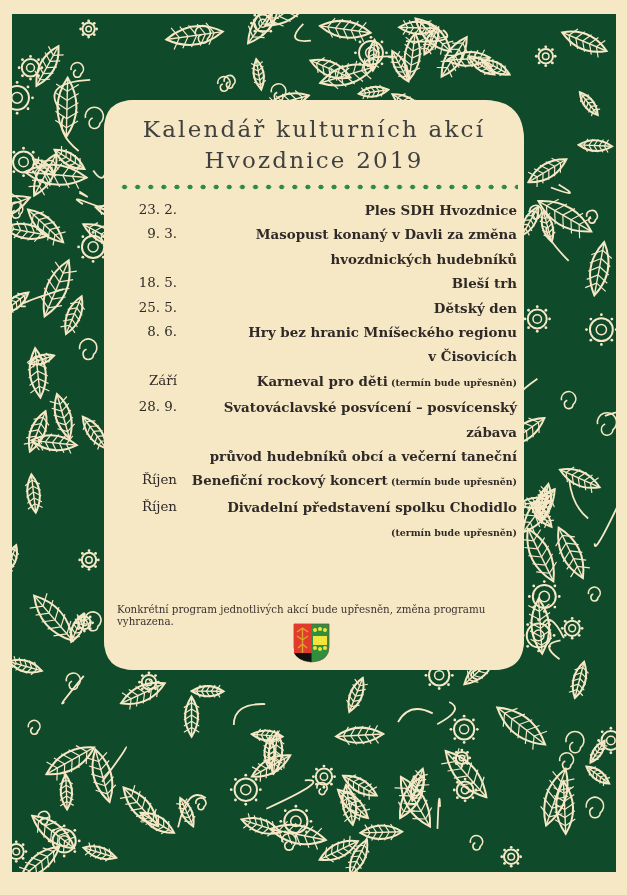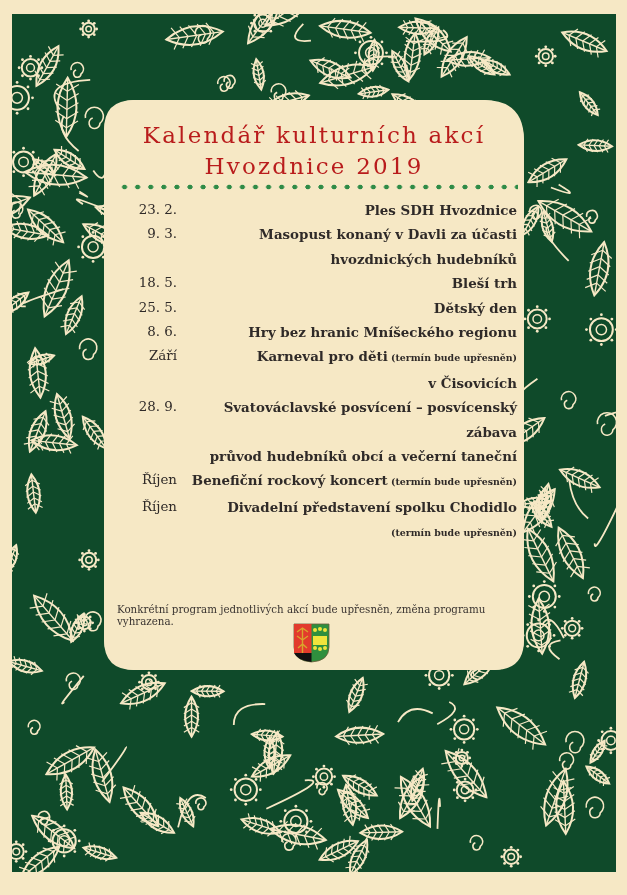--- a/index.html
+++ b/index.html
@@ -1,19 +1,19 @@
 <!DOCTYPE html>
 <html><head>
 <meta charset="utf-8">
 <style>
   html, body { margin:0; padding:0; }
   body { width:627px; height:895px; background:#f6e8c5; position:relative; overflow:hidden; font-family:"DejaVu Serif", serif; }
   #frame { position:absolute; left:0; top:0; width:627px; height:895px; }
   .panel { position:absolute; left:104px; top:100px; width:420px; height:570px; background:#f6e8c5; border-radius:30px 40px 30px 30px; }
-  .title { position:absolute; left:104px; top:120px; width:420px; text-align:center; color:#b91c1c; font-family:"DejaVu Serif", serif; font-size:23px; letter-spacing:2.2px; line-height:31px; }
+  .title { position:absolute; left:104px; top:114px; width:420px; text-align:center; color:#404040; font-family:"DejaVu Serif", serif; font-size:23px; letter-spacing:2.2px; line-height:31px; }
   .dots { position:absolute; left:118px; top:184px; width:400px; height:6px; background-image:radial-gradient(circle, #2e8b47 2.3px, transparent 2.6px); background-size:13.1px 6px; background-repeat:repeat-x; }
   .events { position:absolute; left:117px; top:198px; width:400px; color:#2f2a28; font-family:"DejaVu Serif", serif; font-size:13.4px;text-align:right; }
   .row { display:flex; line-height:24.4px; }
   .date { width:60px; flex:none; }
   .desc { flex:1;font-weight:bold; }
   .note { font-size:9.4px; }
   .footnote { position:absolute; left:117px; top:603px; width:390px; color:#3a3431; font-size:10.3px; line-height:12px; font-family:"DejaVu Serif", serif; }
   .crest { position:absolute; left:293px; top:623px; width:37px; height:40px; }
 </style>
 </head>
@@ -1309,45 +1309,45 @@
 
 <div class="dots"></div>
 
 <div class="events" id="events">
     <div class="row">
       <span class="date">23. 2.</span>
       <span class="desc">Ples SDH Hvozdnice</span>
     </div>
     <div class="row">
       <span class="date">9. 3.</span>
-      <span class="desc">Masopust konaný v Davli za účasti</span>
+      <span class="desc">Masopust konaný v Davli za změna</span>
     </div>
     <div class="row">
       <span class="date"></span>
       <span class="desc">hvozdnických hudebníků</span>
     </div>
     <div class="row">
       <span class="date">18. 5.</span>
       <span class="desc">Bleší trh</span>
     </div>
     <div class="row">
       <span class="date">25. 5.</span>
       <span class="desc">Dětský den</span>
     </div>
     <div class="row">
       <span class="date">8. 6.</span>
       <span class="desc">Hry bez hranic Mníšeckého regionu</span>
     </div>
     <div class="row">
+      <span class="date"></span>
+      <span class="desc">v Čisovicích</span>
+    </div>
+    <div class="row">
       <span class="date">Září</span>
       <span class="desc">Karneval pro děti<span class="note"> (termín bude upřesněn)</span></span>
-    </div>
-    <div class="row">
-      <span class="date"></span>
-      <span class="desc">v Čisovicích</span>
     </div>
     <div class="row">
       <span class="date">28. 9.</span>
       <span class="desc">Svatováclavské posvícení – posvícenský</span>
     </div>
     <div class="row">
       <span class="date"></span>
       <span class="desc">zábava</span>
     </div>
     <div class="row">

